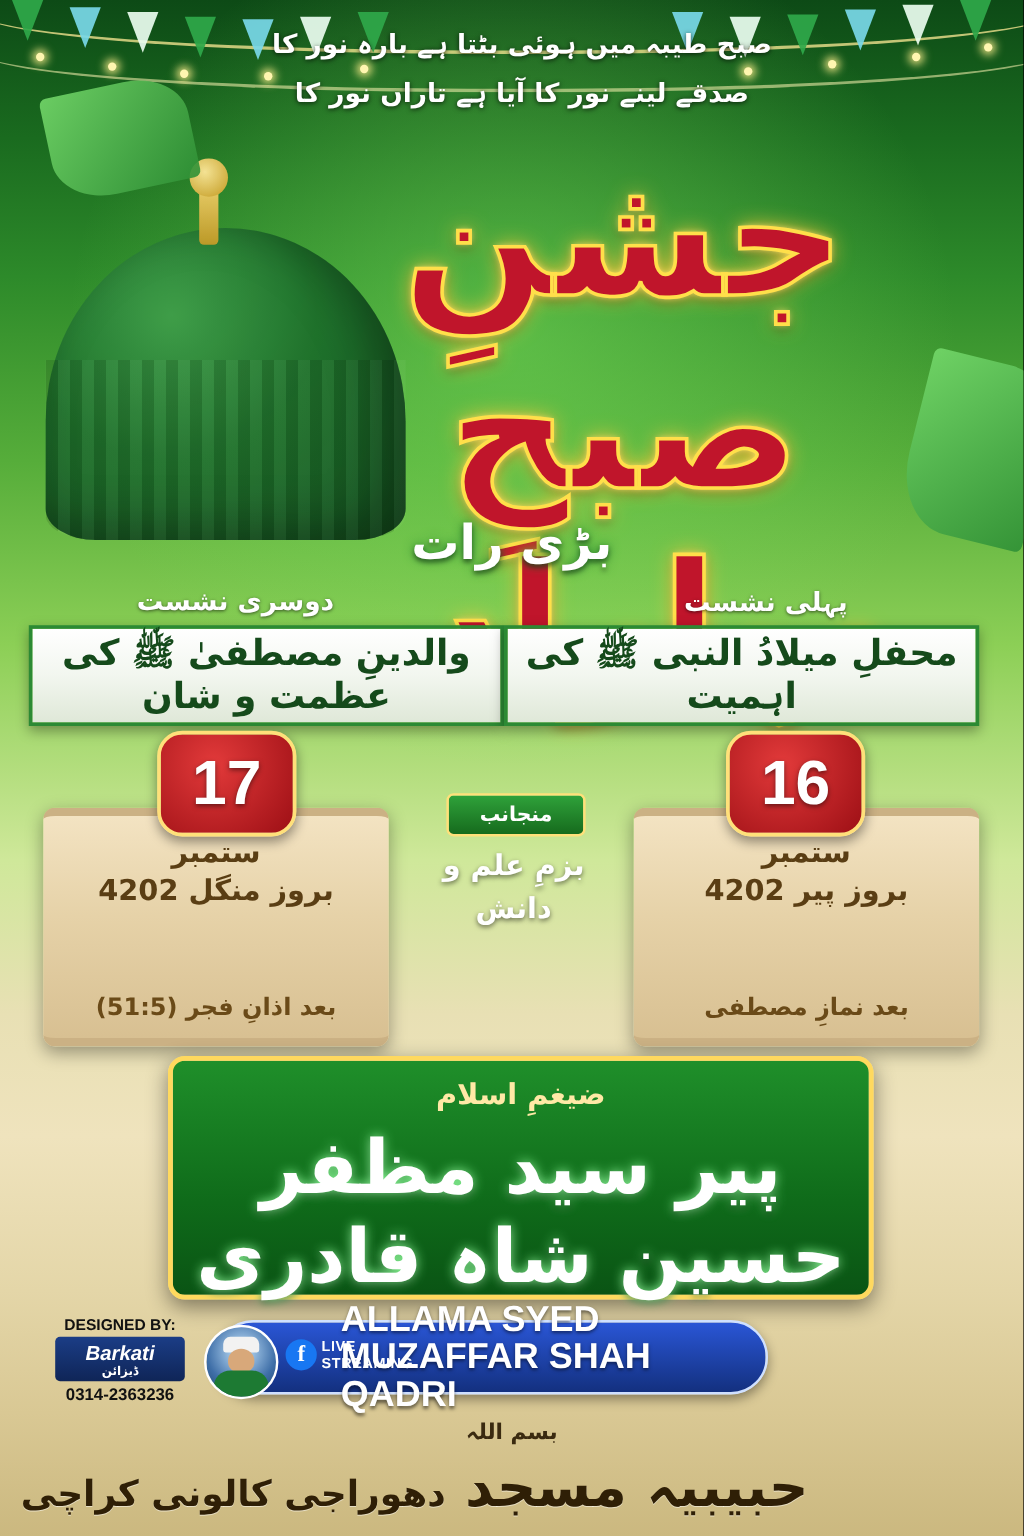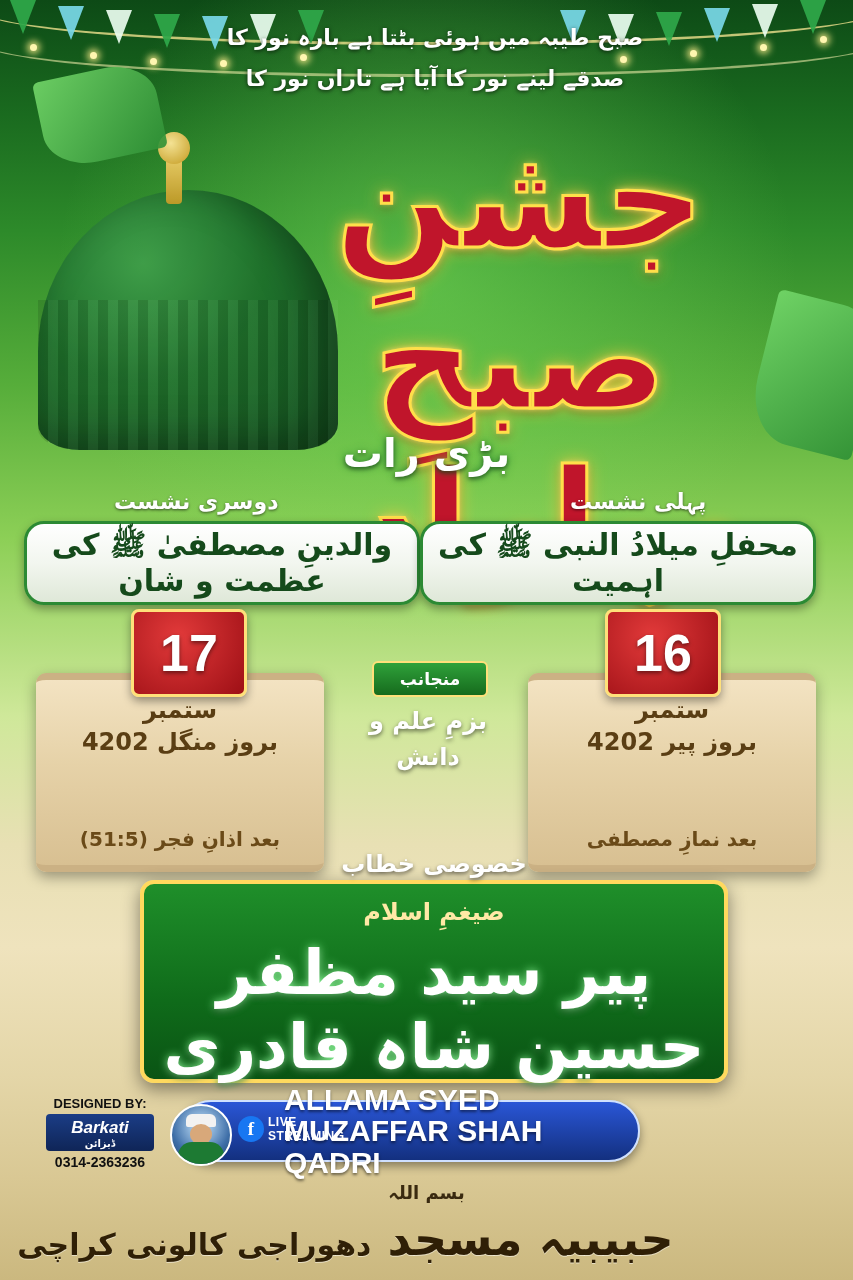--- a/index.html
+++ b/index.html
@@ -161,21 +161,21 @@
     top: -6px;
     font-size: 22px;
     font-weight: bold;
     color: #ffffff;
     text-shadow: 0 1px 3px rgba(0,0,0,0.6);
   }
   .session {
     position: relative;
     width: 390px;
     height: 78px;
-    border-radius: 20px;
+    border-radius: 0;
     background: linear-gradient(180deg, #ffffff 0%, #f2f6ef 50%, #dfe8d8 100%);
     border: 3px solid #2c8a34;
     box-shadow: 0 4px 10px rgba(0,0,0,0.35);
     display: flex;
     align-items: center;
     justify-content: center;
     margin-top: 26px;
   }
   .session-text {
     font-size: 30px;
@@ -222,21 +222,21 @@
     width: 100%;
     text-align: center;
     font-size: 20px;
     font-weight: bold;
     color: #6a4a18;
   }
   .day-badge {
     position: absolute;
     top: -16px;
     width: 110px; height: 82px;
-    border-radius: 8px;
+    border-radius: 21px;
     background: radial-gradient(circle at 40% 30%, #e23a3a, #9d0f15);
     border: 3px solid #ffe07a;
     box-shadow: 0 4px 10px rgba(0,0,0,0.4);
     display: flex;
     align-items: center;
     justify-content: center;
     color: #ffffff;
     font-size: 52px;
     font-weight: bold;
     text-shadow: 0 2px 4px rgba(0,0,0,0.5);
@@ -525,21 +525,20 @@
       </div>
       <div class="scroll-sub urdu">بعد نمازِ مصطفی</div>
     </div>
     <div class="day-badge right">16</div>
 
     <div class="mid-chip urdu">منجانب</div>
     <div class="mid-label urdu">بزمِ علم و دانش</div>
   </div>
 
   <div class="speaker-panel">
-    <div class="speaker-kicker urdu">خصوصی خطاب</div>
     <div class="speaker-honorific urdu">ضیغمِ اسلام</div>
     <div class="speaker-name urdu">پیر سید مظفر حسین شاہ قادری</div>
   </div>
 
   <div class="designer">
     <div class="designer-label">DESIGNED BY:</div>
     <div class="designer-logo">
       <span>Barkati</span>
       <span class="sub urdu">ڈیزائن</span>
     </div>

